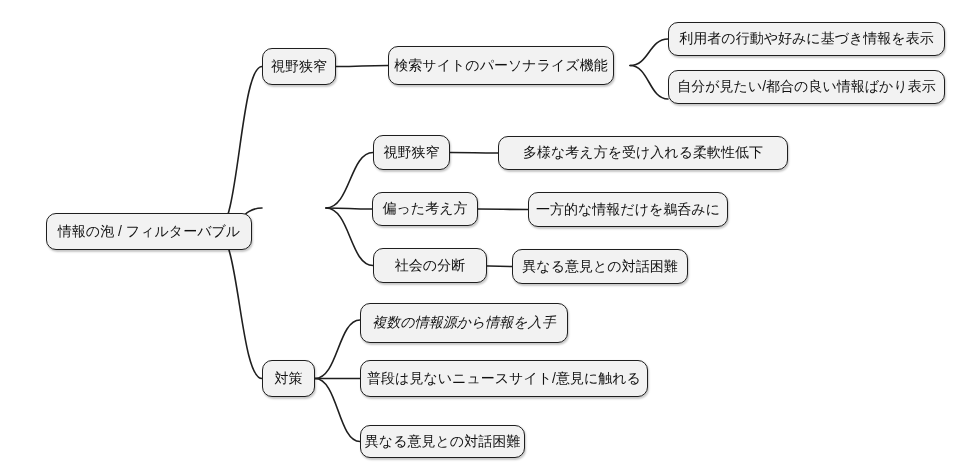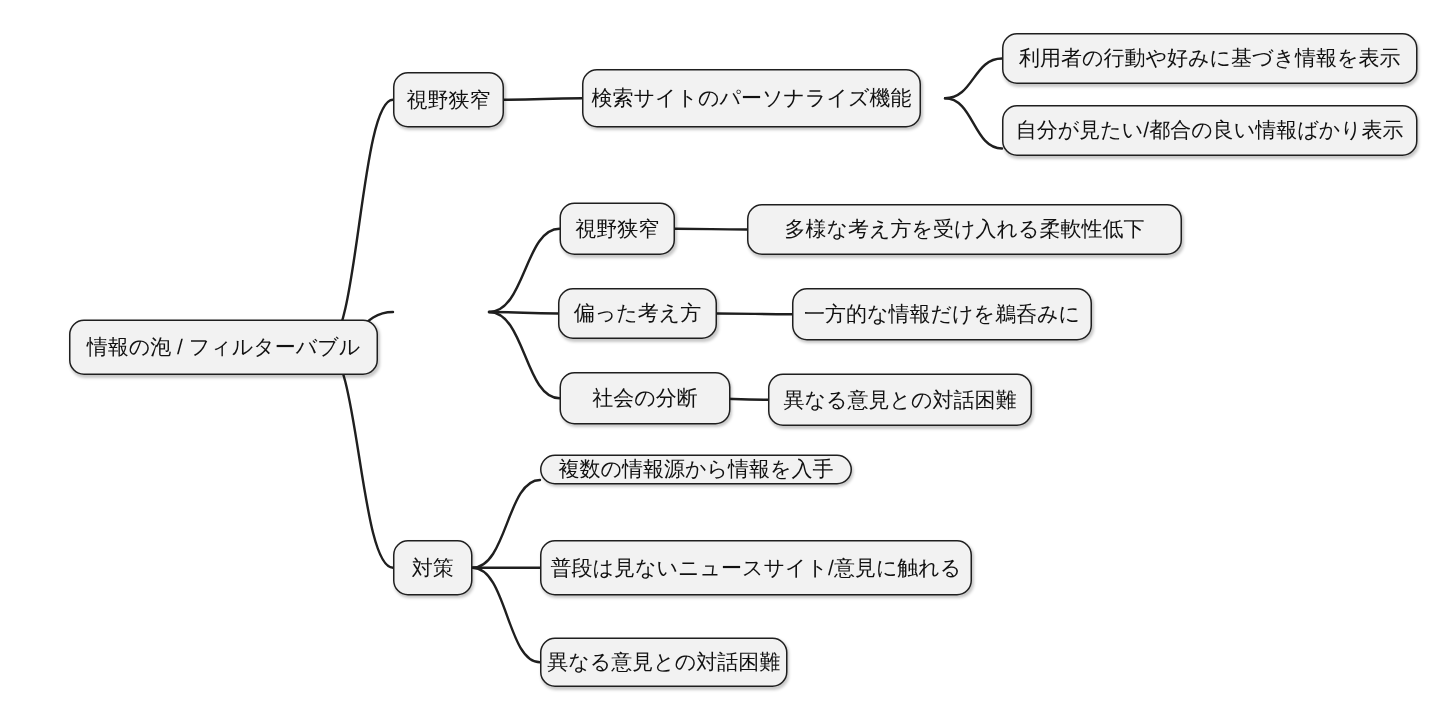--- a/index.html
+++ b/index.html
@@ -32,21 +32,21 @@
   .n-leaf1a    {left:668px; top:22px;  width:277px; height:34px;}
   .n-leaf1b    {left:668px; top:70px;  width:277px; height:34px;}
   .n-problem   {left:262px; top:190px; width:64px;  height:36px;}
   .n-narrow    {left:373px; top:135px; width:77px;  height:35px;}
   .n-flex      {left:498px; top:136px; width:290px; height:34px;}
   .n-biased    {left:372px; top:192px; width:106px; height:34px;}
   .n-oneside   {left:528px; top:192px; width:200px; height:35px;}
   .n-division  {left:373px; top:248px; width:114px;  height:35px;}
   .n-dialogue  {left:512px; top:249px; width:176px; height:35px;text-align:right;}
   .n-measures  {left:262px; top:360px; width:53px;  height:37px;}
-  .n-multi     {left:360px; top:303px; width:208px; height:20px;}
+  .n-multi     {left:360px; top:303px; width:208px; height:40px;font-style:italic;}
   .n-unusual   {left:360px; top:360px; width:288px; height:37px;}
   .n-broaden   {left:360px; top:425px; width:165px; height:33px;}
 </style>
 </head>
 <body>
 
 <div class="canvas">
 
   <svg class="edges" width="955" height="471" viewBox="0 0 955 471">
     <path d="M217 231.5 C239 231.5 240 66.5 262 66.5"></path>

